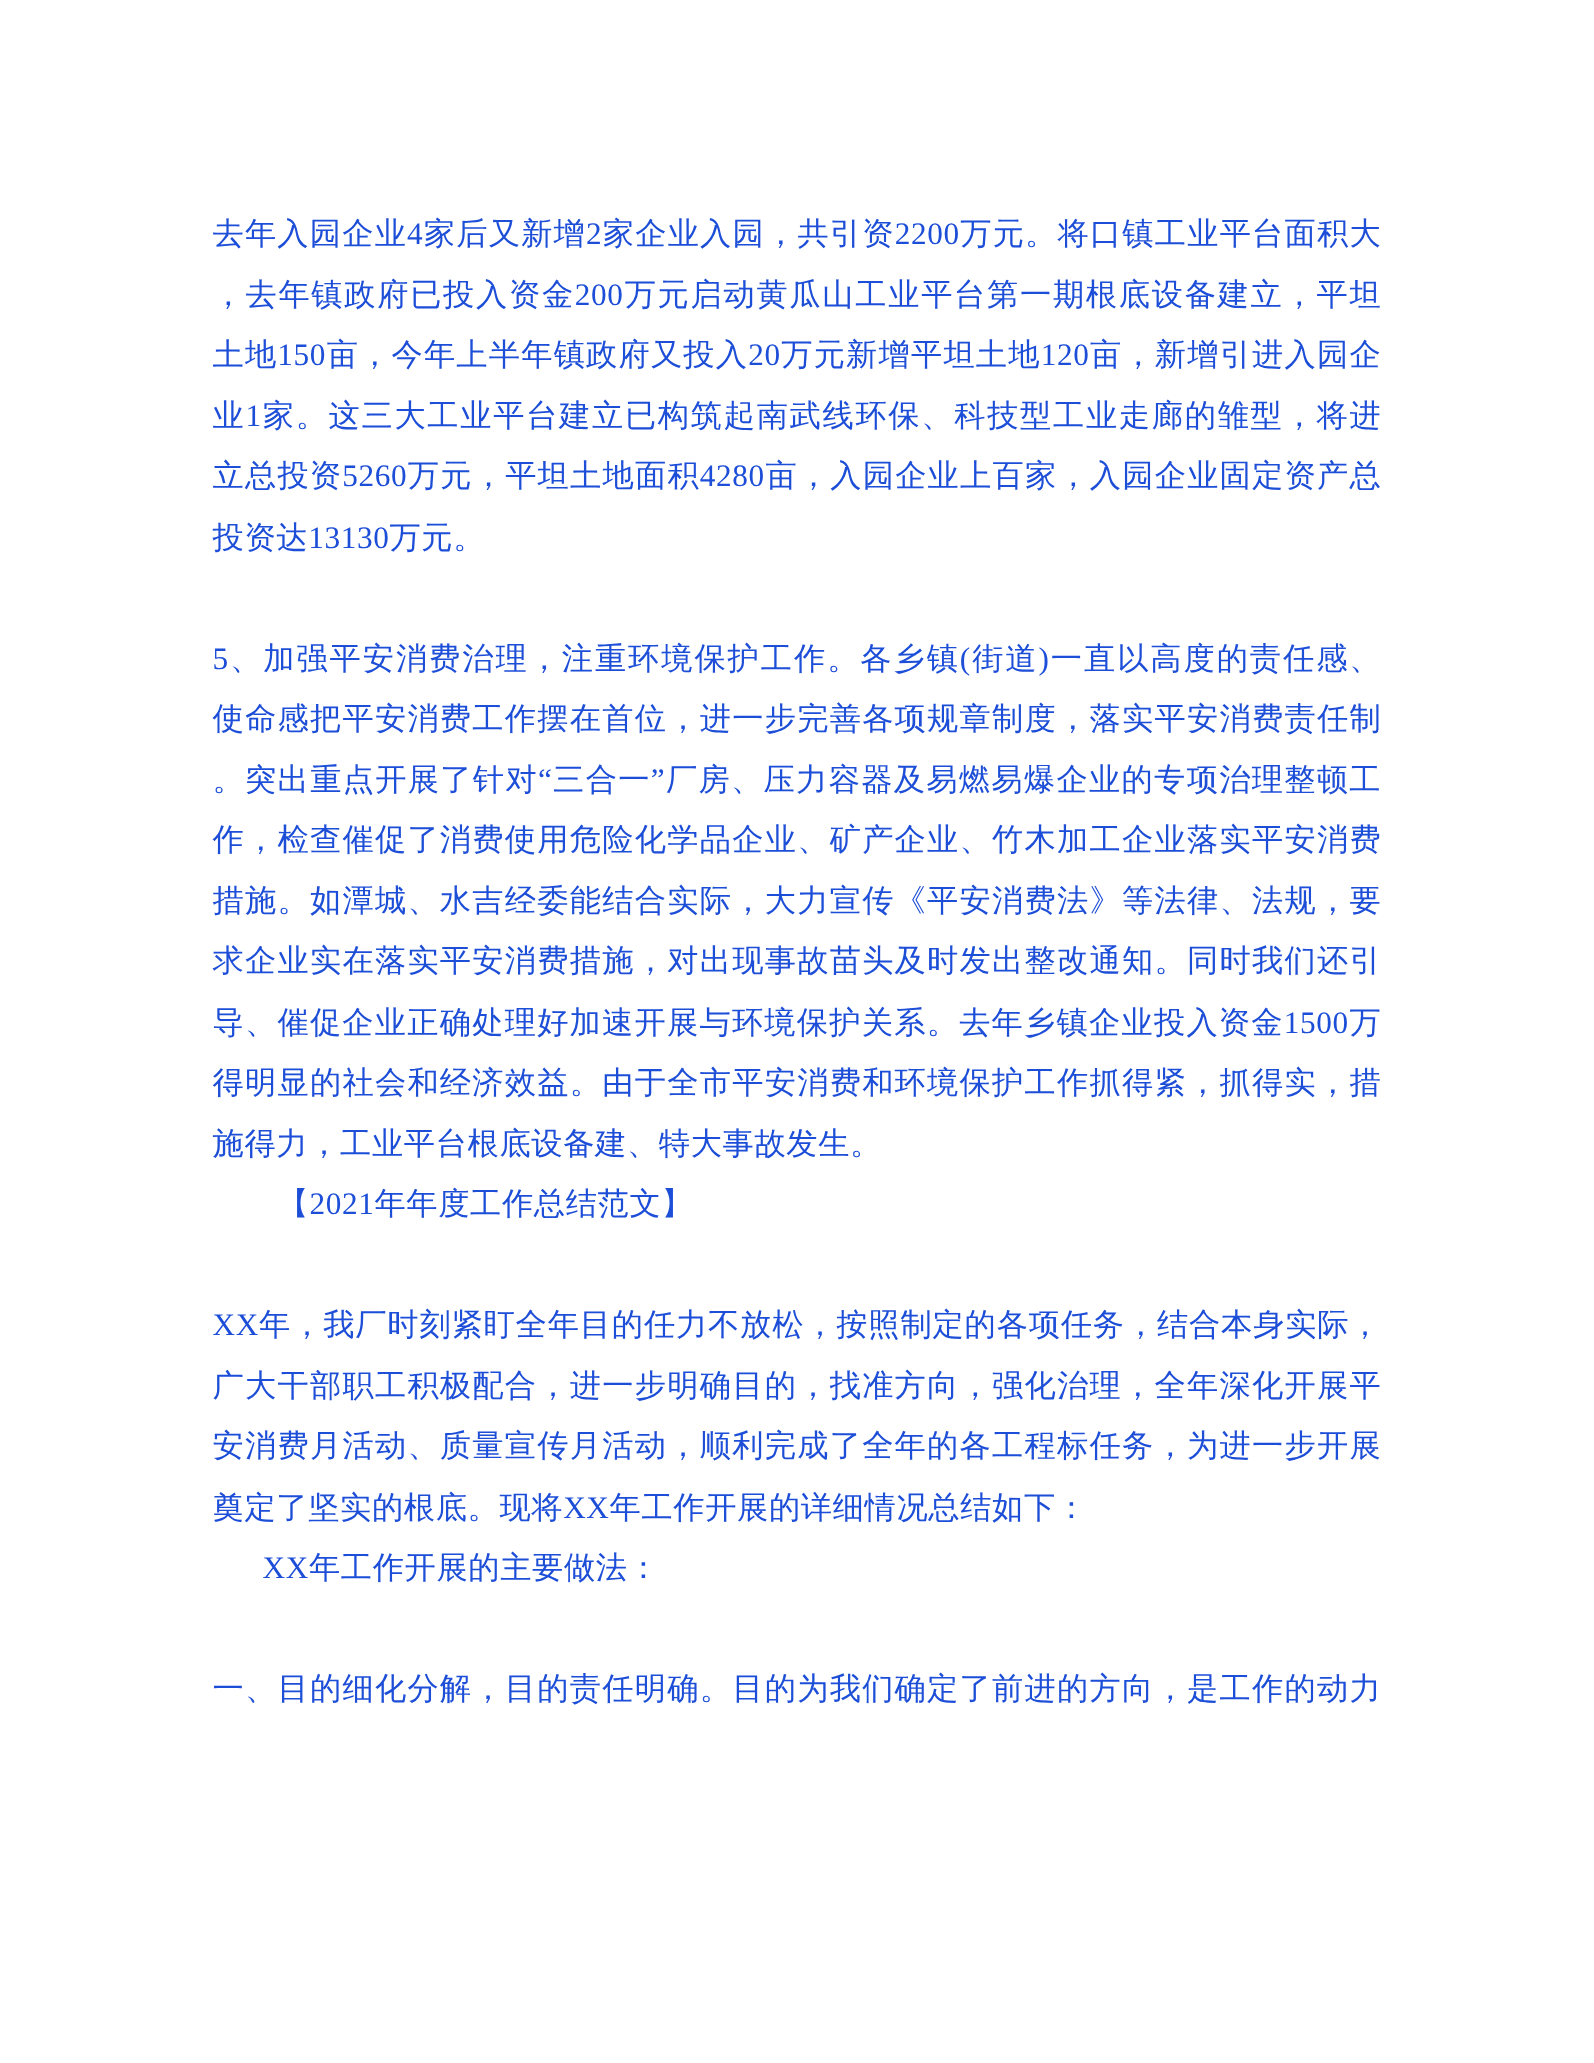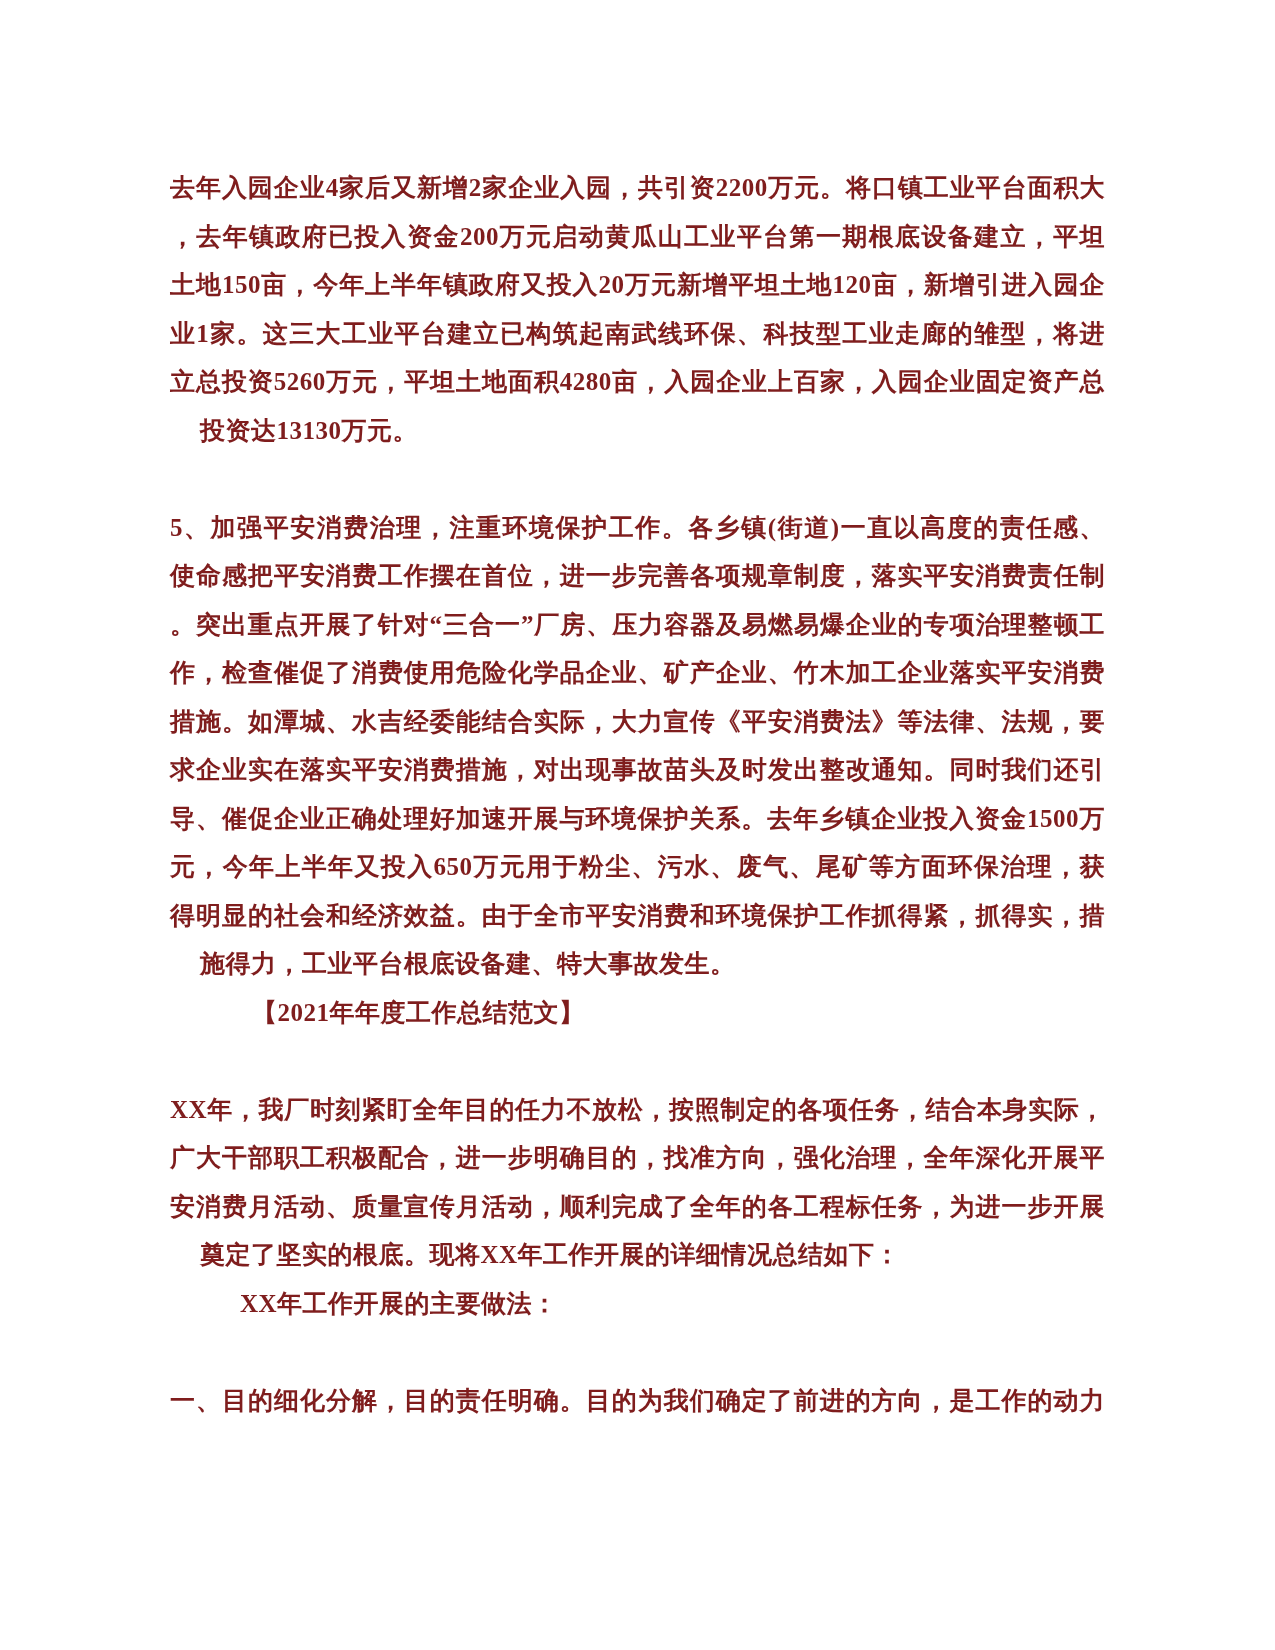--- a/index.html
+++ b/index.html
@@ -26,46 +26,44 @@
   }
   .line {
     height: 48.5px;
     white-space: pre-wrap;
     text-align: justify;
     text-align-last: justify;
     letter-spacing: 0.5px;
   }
   .line.nojust {
     text-align-last: left;
-    margin-left: 30px;
   }
   .line.indent2 { text-indent: 52px; }
   .line.indent15 { text-indent: 40px; }
   .line.blank { }
 </style>
 </head>
 <body>
 
-<div class="page" style="background: rgb(255, 255, 255); color: #7f1d1d; font-weight: bold;">
+<div class="page" style="background: rgb(255, 255, 255); color: #1d4ed8;">
   <div class="text-block">
       <div class="line">去年入园企业4家后又新增2家企业入园，共引资2200万元。将口镇工业平台面积大</div>
       <div class="line">，去年镇政府已投入资金200万元启动黄瓜山工业平台第一期根底设备建立，平坦</div>
       <div class="line">土地150亩，今年上半年镇政府又投入20万元新增平坦土地120亩，新增引进入园企</div>
       <div class="line">业1家。这三大工业平台建立已构筑起南武线环保、科技型工业走廊的雏型，将进</div>
       <div class="line">立总投资5260万元，平坦土地面积4280亩，入园企业上百家，入园企业固定资产总</div>
       <div class="line nojust">投资达13130万元。</div>
       <div class="line blank nojust"></div>
       <div class="line">5、加强平安消费治理，注重环境保护工作。各乡镇(街道)一直以高度的责任感、</div>
       <div class="line">使命感把平安消费工作摆在首位，进一步完善各项规章制度，落实平安消费责任制</div>
       <div class="line">。突出重点开展了针对“三合一”厂房、压力容器及易燃易爆企业的专项治理整顿工</div>
       <div class="line">作，检查催促了消费使用危险化学品企业、矿产企业、竹木加工企业落实平安消费</div>
       <div class="line">措施。如潭城、水吉经委能结合实际，大力宣传《平安消费法》等法律、法规，要</div>
       <div class="line">求企业实在落实平安消费措施，对出现事故苗头及时发出整改通知。同时我们还引</div>
       <div class="line">导、催促企业正确处理好加速开展与环境保护关系。去年乡镇企业投入资金1500万</div>
-      <div class="line">元，今年上半年又投入650万元用于粉尘、污水、废气、尾矿等方面环保治理，获</div>
       <div class="line">得明显的社会和经济效益。由于全市平安消费和环境保护工作抓得紧，抓得实，措</div>
       <div class="line nojust">施得力，工业平台根底设备建、特大事故发生。</div>
       <div class="line nojust indent2">【2021年年度工作总结范文】</div>
       <div class="line blank nojust"></div>
       <div class="line">XX年，我厂时刻紧盯全年目的任力不放松，按照制定的各项任务，结合本身实际，</div>
       <div class="line">广大干部职工积极配合，进一步明确目的，找准方向，强化治理，全年深化开展平</div>
       <div class="line">安消费月活动、质量宣传月活动，顺利完成了全年的各工程标任务，为进一步开展</div>
       <div class="line nojust">奠定了坚实的根底。现将XX年工作开展的详细情况总结如下：</div>
       <div class="line nojust indent15">XX年工作开展的主要做法：</div>
       <div class="line blank nojust"></div>

